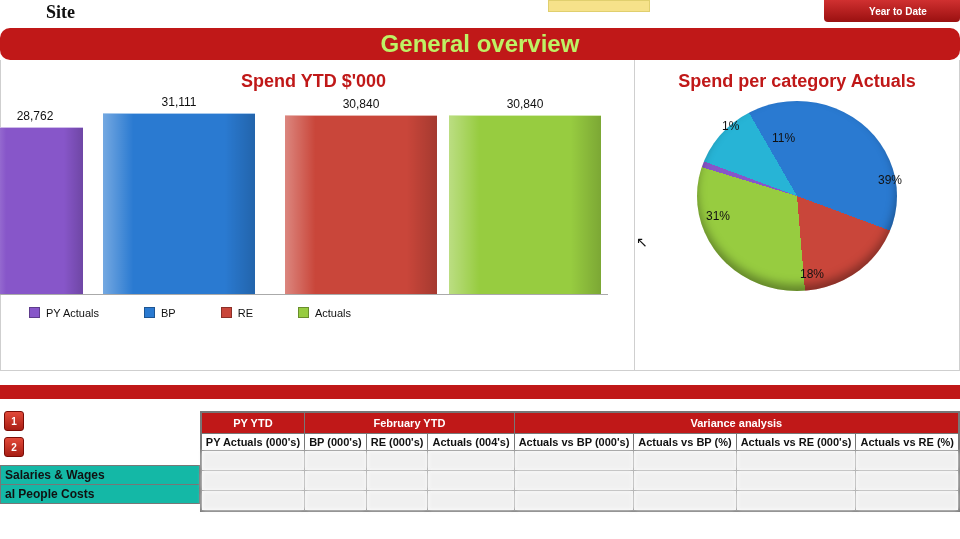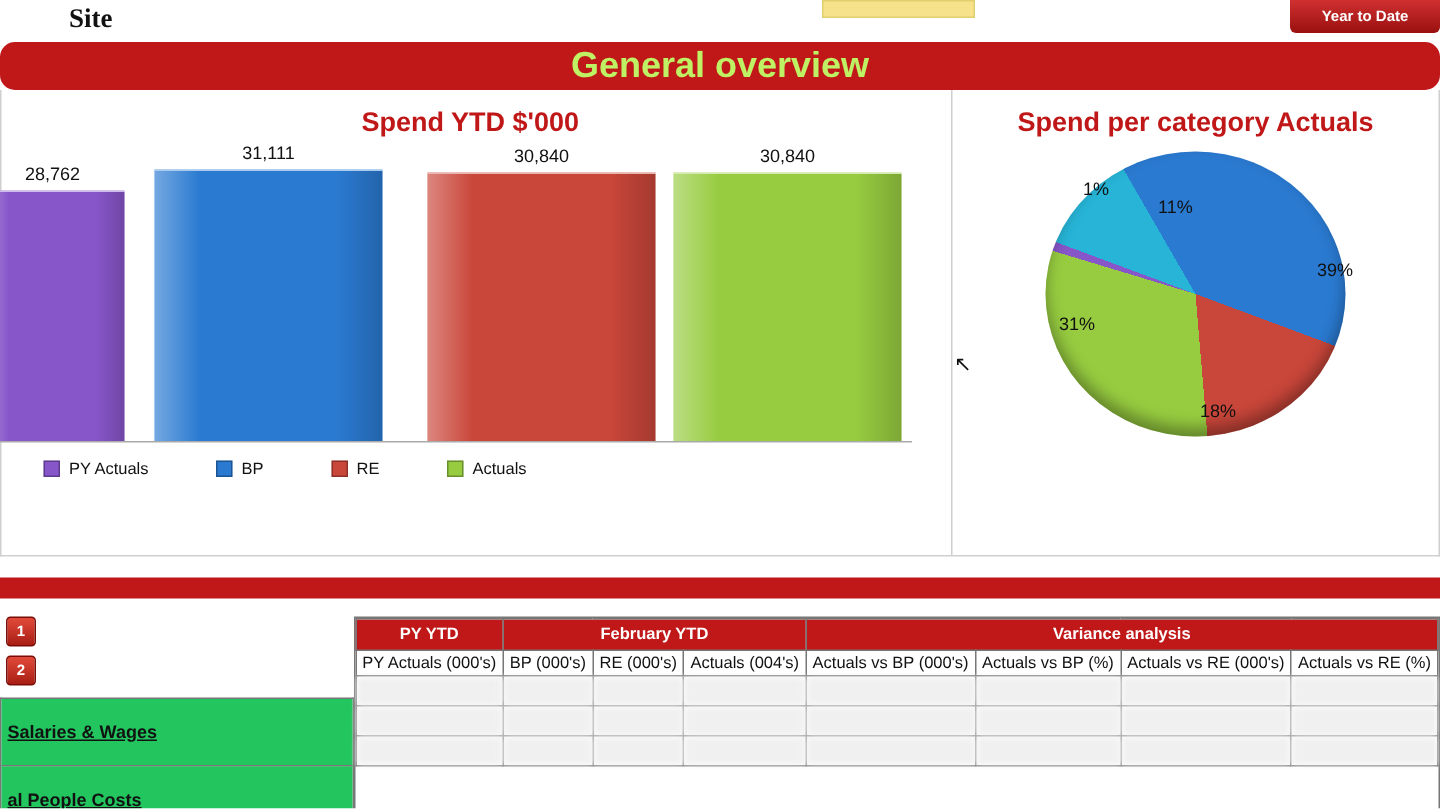--- a/index.html
+++ b/index.html
@@ -18,21 +18,21 @@
   html,body{margin:0;padding:0;font-family:Arial,Helvetica,sans-serif;font-size:12px;color:var(--ink);}
   .page{width:960px;height:539px;overflow:hidden;position:relative;background:#fff;}
 
   
   .topstrip{height:24px;display:flex;align-items:center;}
   .sitebox{display:flex;align-items:center;gap:10px;margin-left:46px;flex-direction:column;}
   .sitelabel{font-size:18px;font-weight:bold;font-family:"Georgia",serif;}
   .site-select{width:165px;height:16px;border:1px solid #000;background:#fff;position:relative;font-size:9px;color:#888;padding-left:4px;display:flex;align-items:center;}
   .site-select .dd{position:absolute;right:-1px;top:-1px;width:14px;height:16px;border:1px solid #000;background:#fff;display:flex;align-items:center;justify-content:center;font-size:8px;}
   .yellow-note{position:absolute;left:548px;top:0;width:100px;height:10px;background:#f6e28a;border:1px solid #e0cf6e;}
-  .ytd-btn{position:absolute;right:0;top:0;width:100px;height:22px;background:linear-gradient(#d03030,#9a1010);color:#fff;font-size:10px;display:flex;align-items:center;justify-content:center;border-radius:0 0 4px 4px;font-weight:bold;}
+  .ytd-btn{position:absolute;right:0;top:0;width:124px;height:22px;background:linear-gradient(#d03030,#9a1010);color:#fff;font-size:10px;display:flex;align-items:center;justify-content:center;border-radius:0 0 4px 4px;font-weight:bold;padding-left:12px;}
 
   
   .ribbon{background:var(--red);color:#bef264;text-align:center;font-size:24px;font-weight:bold;padding:2px 0;margin-top:4px;border-radius:10px;}
 
   
   .row{display:flex;border:1px solid #cfcfcf;border-top:none;height:310px;}
   .panel-left{flex:1;border-right:1px solid #cfcfcf;padding:6px 8px 4px 0;position:relative;}
   .panel-right{width:308px;padding:6px 8px;position:relative;}
 
   .subtitle{color:var(--red);font-weight:bold;font-size:18px;text-align:center;margin:6px 0 2px 0;line-height:1.05;}
@@ -61,27 +61,27 @@
   }
   .pielabel{position:absolute;font-size:12px;}
 
   
   .spacer-red{height:14px;background:var(--red);margin-top:14px;}
 
   .tablezone{display:flex;margin-top:12px;}
   .leftcol{width:260px;}
   .tabbtn{width:18px;height:18px;margin:0 0 6px 4px;background:linear-gradient(#e24a3a,#a81e14);color:#fff;border-radius:3px;font-size:10px;font-weight:bold;display:flex;align-items:center;justify-content:center;border:1px solid #7a0c06;}
   .catlist{margin-top:8px;border:1px solid #777;border-bottom:none;font-size:12px;font-weight:bold;}
-  .catlist div{background:#22c55e;border-bottom:1px solid #777;padding:15px 4px;text-decoration:underline;}
+  .catlist div{background:#14b8a6;border-bottom:1px solid #777;padding:2px 4px;}
 
   .grid{flex:1;border:1px solid #777;}
   .grid table{border-collapse:collapse;width:100%;}
   .grid th,.grid td{border:1px solid #777;font-size:11px;text-align:center;padding:2px 4px;white-space:nowrap;margin-left:36px;}
   .grid thead tr:first-child th{background:var(--red);color:#fff;font-weight:bold;padding:4px 6px;}
-  .grid thead tr:nth-child(2) th{background:#fff;font-weight:normal;}
+  .grid thead tr:nth-child(2) th{background:#fff;font-weight:bold;}
   .grid tbody td{height:15px;background:#f0f0f0;}
   .blurrow td{filter:blur(2px);background:linear-gradient(90deg,#e8e6b4,#cddc9e,#b8d7eb,#e6c8d6);}
 
   .cursor{position:absolute;left:636px;top:234px;font-size:14px;pointer-events:none;}
 </style>
 </head>
 <body>
 <div class="page">
 
 <div class="topstrip">

